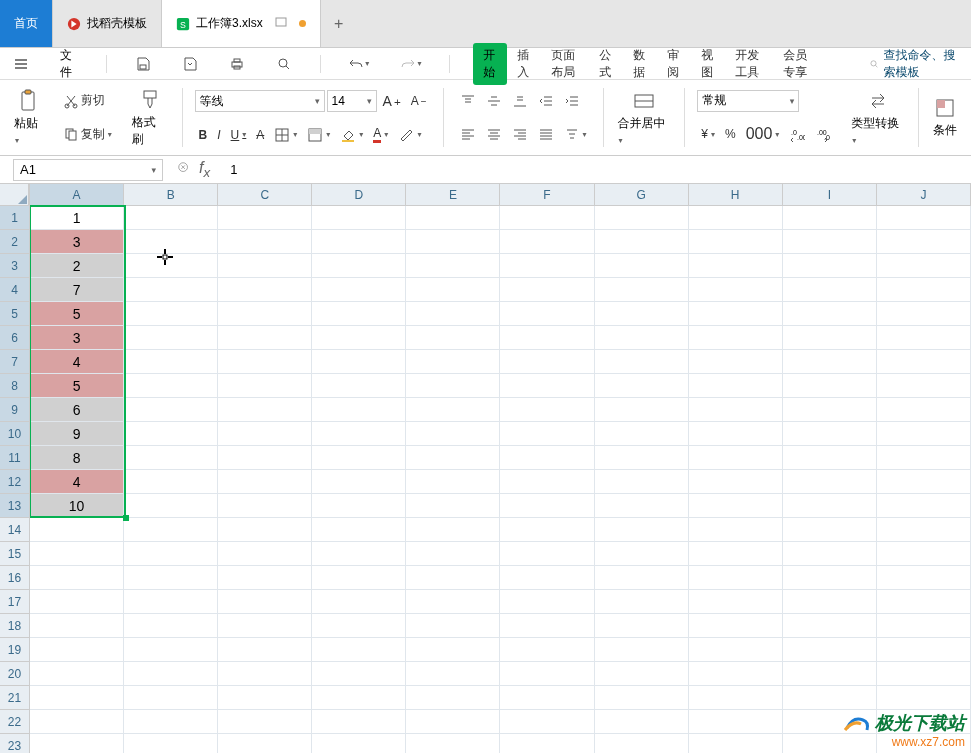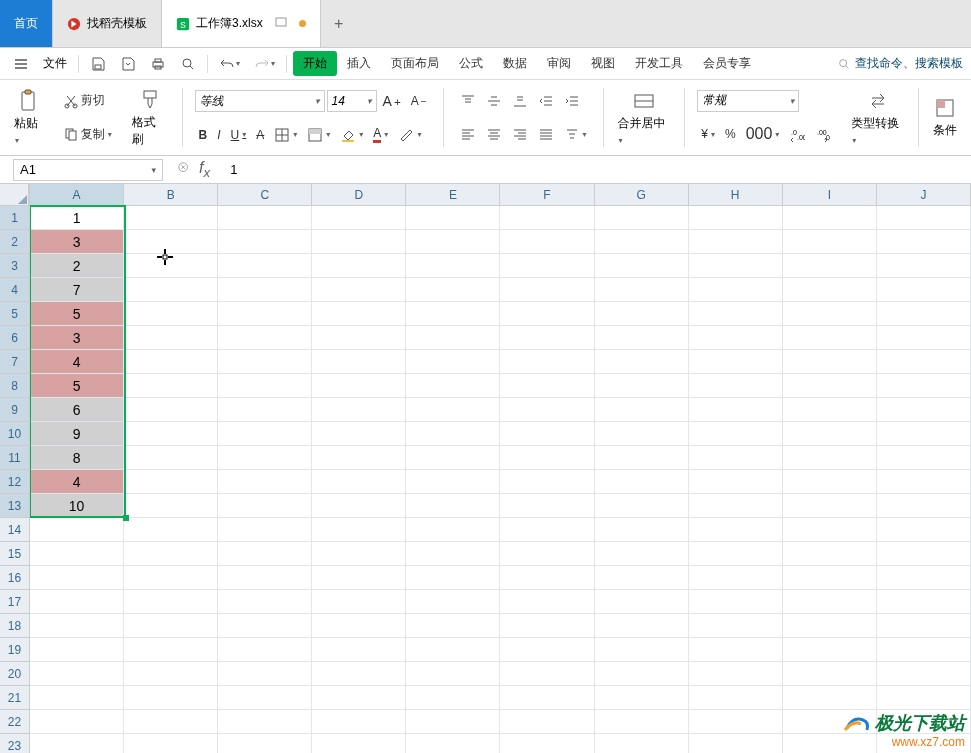--- a/index.html
+++ b/index.html
@@ -9,39 +9,39 @@
 .tabs { height: 48px; background: #e6e6e6; display: flex; align-items: stretch; border-bottom: 1px solid #ccc; }
 .tab { display: flex; align-items: center; padding: 0 14px; font-size: 12px; border-right: 1px solid #ccc; gap: 6px; cursor: pointer; }
 .tab.home { background: #1d7dd4; color: #fff; }
 .tab.active { background: #fff; }
 .tab-icon { width: 14px; height: 14px; display: inline-flex; align-items: center; justify-content: center; font-size: 11px; }
 .tab-new { width: 36px; display: flex; align-items: center; justify-content: center; font-size: 16px; color: #666; cursor: pointer; }
 .tab-mod { width: 7px; height: 7px; border-radius: 50%; background: #f0a030; margin-left: 6px; }
 .tab-window-icon { margin-left: 6px; color: #999; }
 
 
-.menubar { height: 32px; display: flex; align-items: center; padding: 0 8px; gap: 4px; border-bottom: 1px solid #ddd; font-size: 12px; }
+.menubar { height: 32px; display: flex; align-items: center; padding: 0 8px; gap: 21px; border-bottom: 1px solid #ddd; font-size: 12px; }
 .menubar .mi { padding: 3px 5px; cursor: pointer; display: flex; align-items: center; }
 .menubar .mi svg { width: 16px; height: 16px; }
 .menu-sep { width: 1px; height: 18px; background: #ddd; margin: 0 2px; }
 .menu-tab { padding: 4px 10px; cursor: pointer; color: #333; }
 .menu-tab.active { background: #07b152; color: #000000; border-radius: 3px; }
 .search-hint { color: #0c4a6e; margin-left: 6px; display: flex; align-items: center; gap: 4px; font-size: 12px; }
 .flex-spacer { flex: 1; }
 
 
 .ribbon { height: 76px; display: flex; align-items: stretch; border-bottom: 1px solid #ccc; padding: 4px 8px; gap: 6px; }
 .rgroup { display: flex; flex-direction: column; justify-content: space-around; padding: 0 4px; }
 .rgroup-row { display: flex; align-items: center; gap: 2px; }
 .rbtn { padding: 2px 4px; cursor: pointer; font-size: 12px; color: #333; display: flex; align-items: center; gap: 2px; white-space: nowrap; }
 .rbtn svg { width: 16px; height: 16px; }
 .rbig { display: flex; flex-direction: column; align-items: center; justify-content: center; padding: 2px 6px; cursor: pointer; font-size: 12px; gap: 2px; }
 .rbig svg { width: 24px; height: 24px; }
 .rsep { width: 1px; background: #ddd; margin: 4px 2px; }
-.combo { border: 1px solid #ccc; height: 22px; font-size: 12px; padding: 0 4px; background: #fff; display: flex; align-items: center; justify-content: space-between; cursor: pointer; font-style: italic; }
+.combo { border: 1px solid #ccc; height: 22px; font-size: 12px; padding: 0 4px; background: #fff; display: flex; align-items: center; justify-content: space-between; cursor: pointer; }
 .combo .arrow { font-size: 9px; color: #666; }
 .dd-arrow { font-size: 8px; color: #666; margin-left: 1px; }
 
 
 .fx-row { height: 28px; display: flex; align-items: center; border-bottom: 1px solid #ccc; }
 .name-box { width: 150px; border: 1px solid #ccc; height: 22px; margin-left: 13px; display: flex; align-items: center; padding: 0 6px; font-size: 13px; justify-content: space-between; }
 .name-box .arrow { font-size: 9px; color: #666; }
 .fx-icons { display: flex; gap: 8px; padding: 0 14px; align-items: center; color: #666; }
 .fx-input { flex: 1; font-size: 13px; padding: 0 6px; }
 

